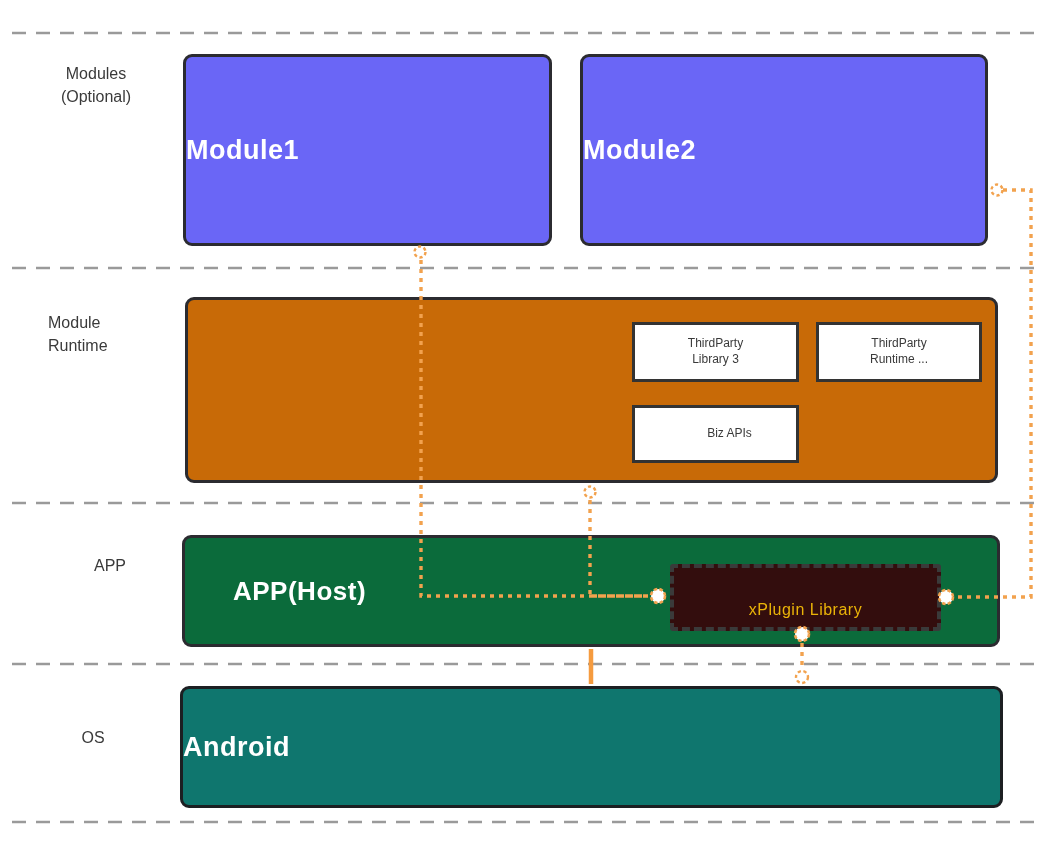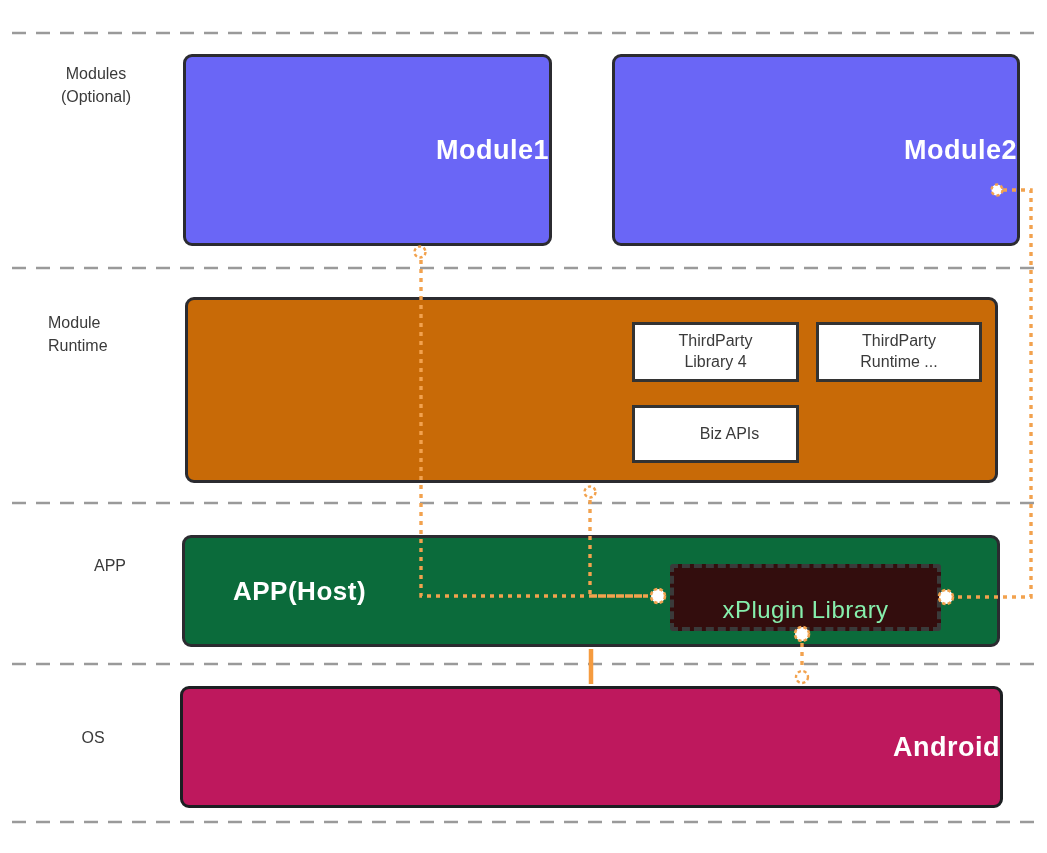--- a/index.html
+++ b/index.html
@@ -10,48 +10,48 @@
   
   .layer-label{
     position:absolute;width:126px;color:#3a3a3a;font-size:16px;line-height:1.45;
     text-align:center;
   }
   .layer-label span{display:block;}
   .layer-label.left-align{text-align:left;}
   
   .box{
     position:absolute;box-sizing:border-box;border:3px solid #2b2b30;border-radius:9px;
-    display:flex;align-items:center;justify-content:flex-end;
+    display:flex;align-items:center;justify-content:flex-start;
   }
   .box-title{color:#ffffff;font-size:27px;font-weight:bold;letter-spacing:.5px;}
   .module-box{background:#6a66f6;}
   .main-box{background:#c86a07;justify-content:flex-start;}
   .main-title{
     position:absolute;left:60px;top:50%;transform:translateY(-50%);
     color:#fff;font-size:28px;font-weight:bold;letter-spacing:.5px;
   }
   .app-box{background:#0b6b3b;justify-content:flex-start;padding-left:20px;}
   .app-title{
     position:absolute;left:48px;top:50%;transform:translateY(-50%);
     color:#fff;font-size:26px;font-weight:bold;letter-spacing:.5px;
   }
-  .os-box{background:#be185d;border-color:#1c1f22;}
+  .os-box{background:#0f766e;border-color:#1c1f22;}
   
   .inner-box{
     position:absolute;box-sizing:border-box;background:#ffffff;border:3px solid #333333;
     display:flex;flex-direction:column;align-items:center;justify-content:center;
-    color:#3a3a3a;font-size:16px;line-height:1.3;text-align:center;
+    color:#3a3a3a;font-size:12px;line-height:1.3;text-align:center;
   }
   .inner-box span{display:block;}
   
   .xplugin-box{
     position:absolute;box-sizing:border-box;background:#330d0d;border:4px dashed #3a3a3a;
     border-radius:3px;display:flex;align-items:center;justify-content:center;
   }
-  .xplugin-title{color:#86efac;font-size:24px;font-weight:500;letter-spacing:.5px;margin-top:24px;}
+  .xplugin-title{color:#eab308;font-size:16px;font-weight:500;letter-spacing:.5px;margin-top:24px;}
   
   .overlay{position:absolute;left:0;top:0;width:1047px;height:853px;pointer-events:none;z-index:20;}
 </style>
 </head>
 <body>
 
 <div class="canvas">
 
   <div class="layer-label" style="left:33px;top:62px;">
     <span>Modules</span>
@@ -64,28 +64,28 @@
   <div class="layer-label" style="left:47px;top:554px;">
     <span>APP</span>
   </div>
   <div class="layer-label" style="left:30px;top:726px;">
     <span>OS</span>
   </div>
 
   <div class="box module-box" style="left:183px;top:54px;width:369px;height:192px;">
     <span class="box-title">Module1</span>
   </div>
-  <div class="box module-box" style="left:580px;top:54px;width:408px;height:192px;margin-left:32px;">
+  <div class="box module-box" style="left:580px;top:54px;width:408px;height:192px;">
     <span class="box-title">Module2</span>
   </div>
 
   <div class="box main-box" style="left:185px;top:297px;width:813px;height:186px;">
     <div class="inner-box" style="left:444px;top:22px;width:167px;height:60px;">
       <span>ThirdParty</span>
-      <span>Library 4</span>
+      <span>Library 3</span>
     </div>
     <div class="inner-box" style="left:628px;top:22px;width:166px;height:60px;">
       <span>ThirdParty</span>
       <span>Runtime ...</span>
     </div>
     <div class="inner-box" style="left:444px;top:105px;width:167px;height:58px;padding-left:28px;">
       <span>Biz APIs</span>
     </div>
   </div>
 

